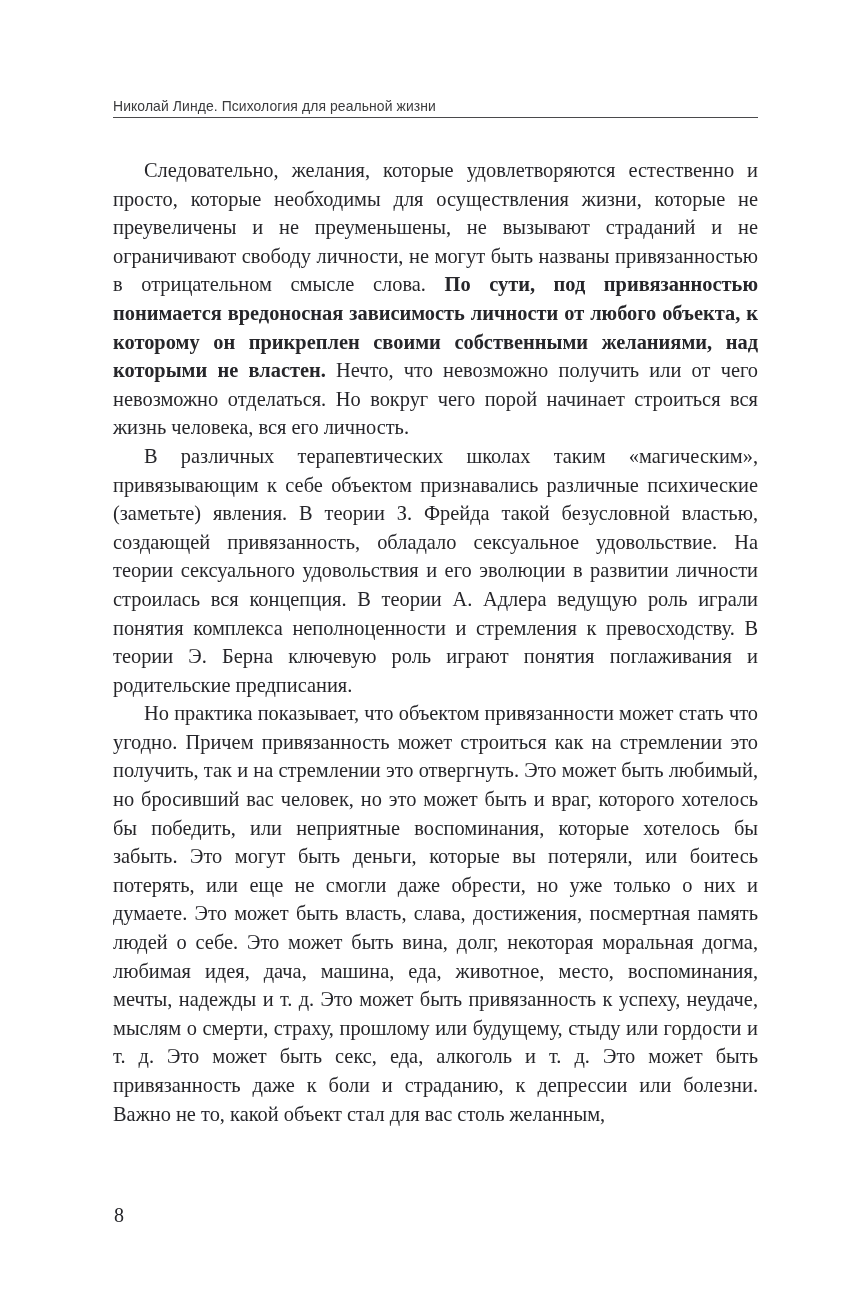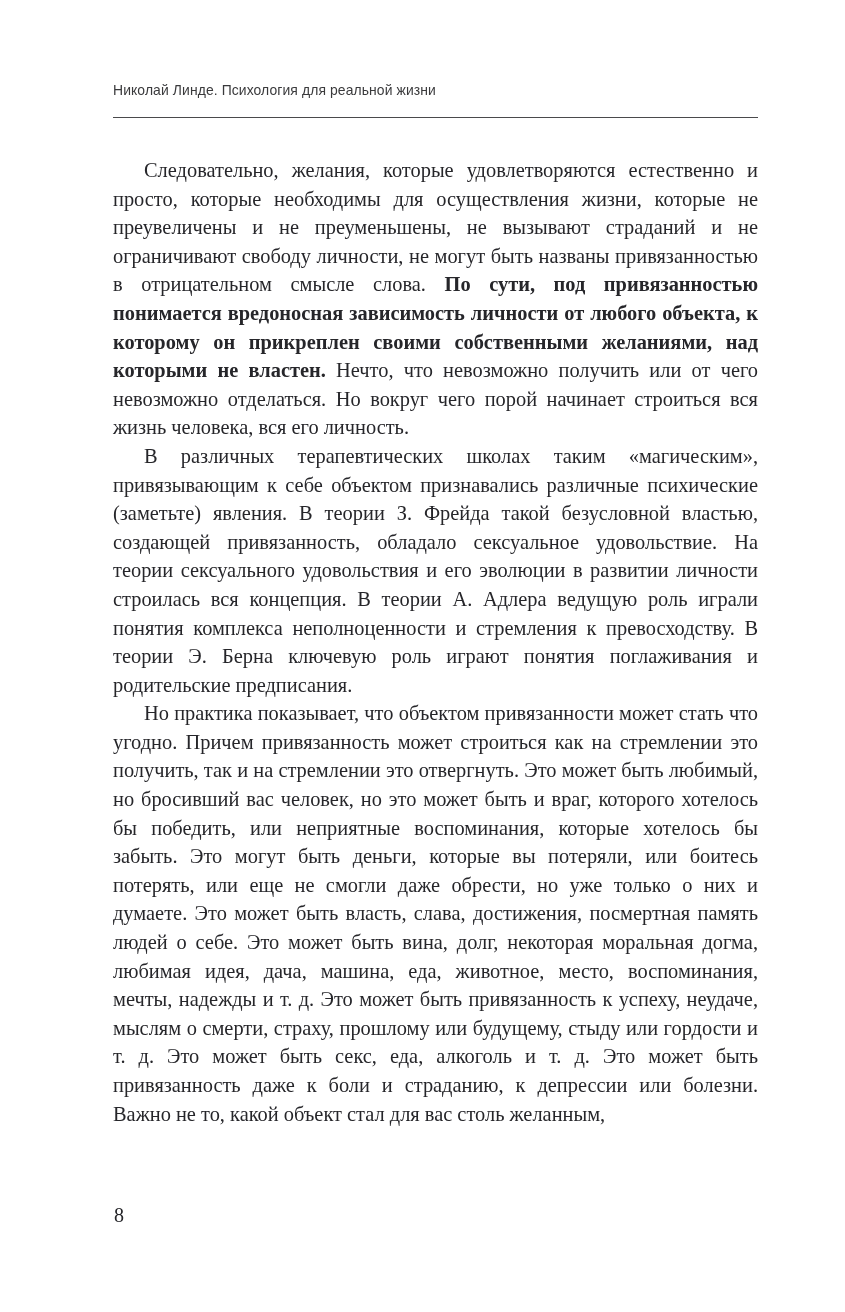--- a/index.html
+++ b/index.html
@@ -15,21 +15,21 @@
     height: 1312px;
     background: #ffffff;
     box-sizing: border-box;
     overflow: hidden;
   }
 
   
   .running-head {
     position: absolute;
     left: 113px;
-    top: 80px;
+    top: 96px;
     width: 645px;
   }
 
   .running-head-text {
     font-family: "Liberation Sans", "DejaVu Sans", sans-serif;
     font-size: 14.5px;
     line-height: 20px;
     letter-spacing: 0.1px;
     color: #3a3a3c;
     white-space: nowrap;

